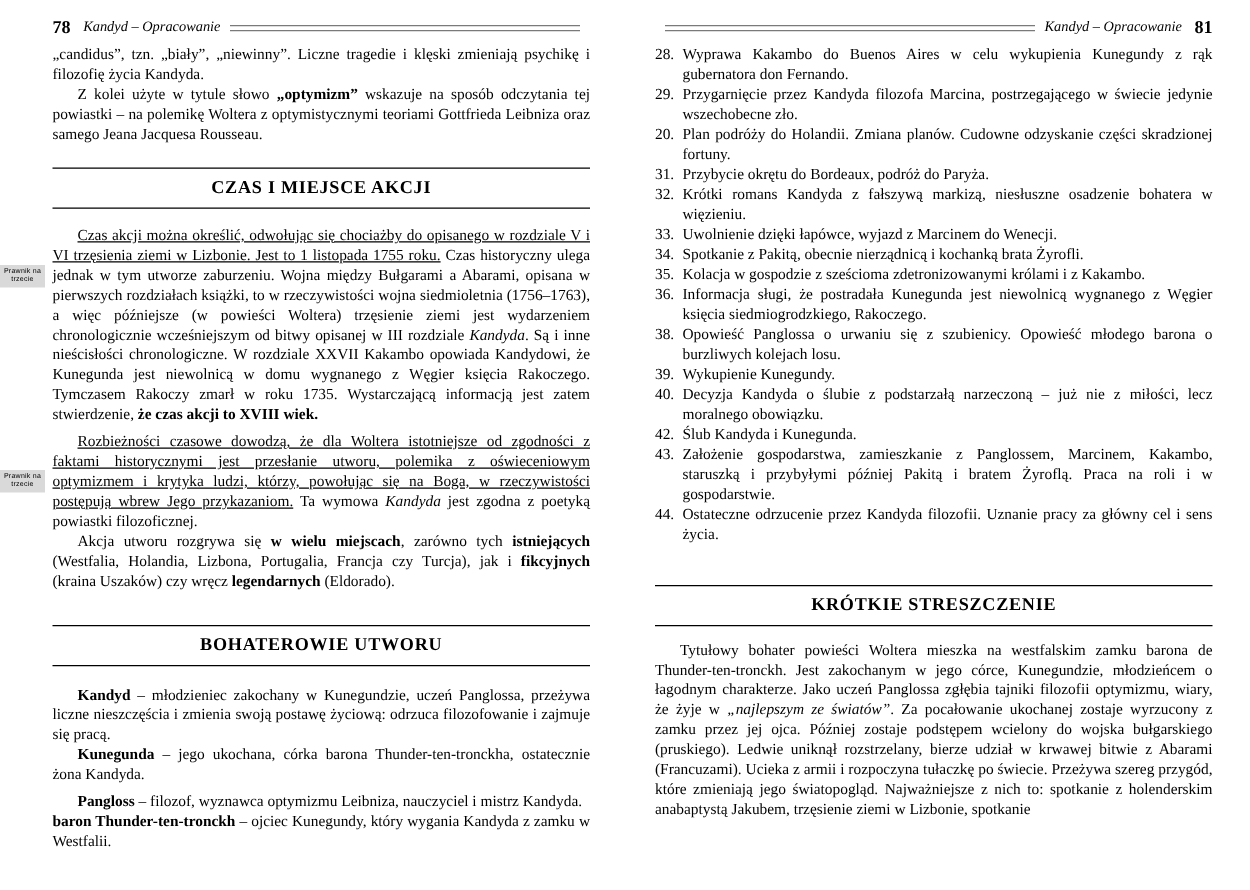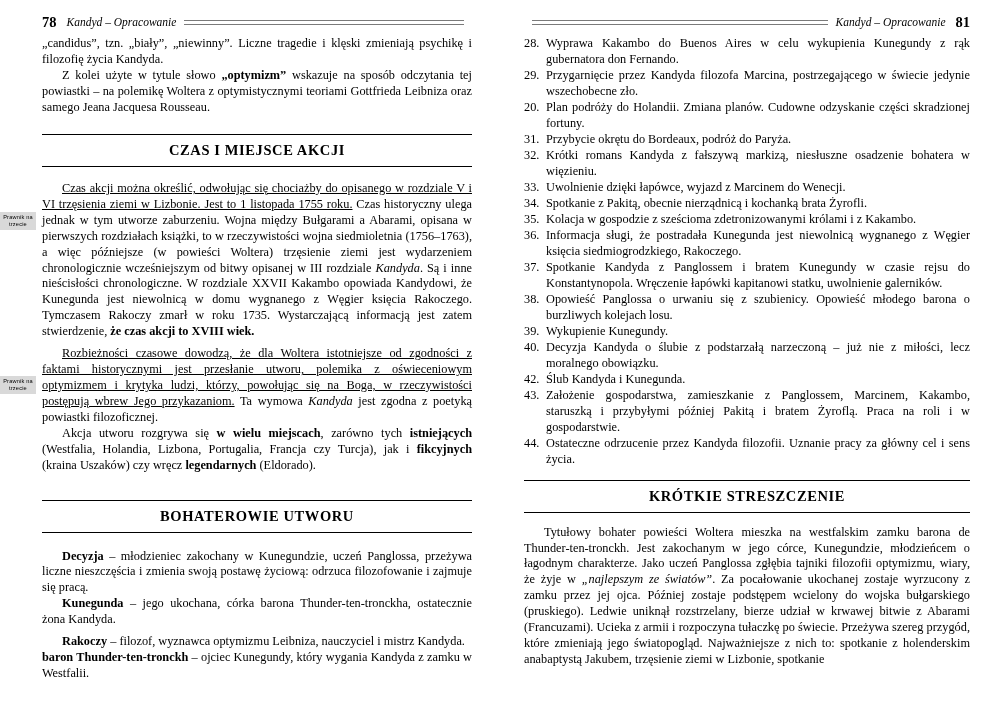--- a/index.html
+++ b/index.html
@@ -154,27 +154,27 @@
 
   <p class="ind tight">
     Akcja utworu rozgrywa się <b>w wielu miejscach</b>, zarówno tych <b>istniejących</b> (Westfalia, Holandia, Lizbona, Portugalia, Francja czy Turcja), jak i <b>fikcyjnych</b> (kraina Uszaków) czy wręcz <b>legendarnych</b> (Eldorado).
   </p>
 
   <div class="section-wrap2" style="margin-top:26px;">
     <div class="section-head">BOHATEROWIE UTWORU</div>
   </div>
 
   <p class="ind tight" style="margin-top:16px;">
-    <b>Decyzja</b> – młodzieniec zakochany w Kunegundzie, uczeń Panglossa, przeżywa liczne nieszczęścia i zmienia swoją postawę życiową: odrzuca filozofowanie i zajmuje się pracą.
+    <b>Kandyd</b> – młodzieniec zakochany w Kunegundzie, uczeń Panglossa, przeżywa liczne nieszczęścia i zmienia swoją postawę życiową: odrzuca filozofowanie i zajmuje się pracą.
   </p>
   <p class="ind tight">
     <b>Kunegunda</b> – jego ukochana, córka barona Thunder-ten-tronckha, ostatecznie żona Kandyda.
   </p>
   <p class="ind tight" style="margin-top:6px;">
-    <b>Rakoczy</b> – filozof, wyznawca optymizmu Leibniza, nauczyciel i mistrz Kandyda.
+    <b>Pangloss</b> – filozof, wyznawca optymizmu Leibniza, nauczyciel i mistrz Kandyda.
   </p>
   <p class="noind tight">
     <b>baron Thunder-ten-tronckh</b> – ojciec Kunegundy, który wygania Kandyda z zamku w Westfalii.
   </p>
 
   <div class="marginalia mg1">Prawnik na trzecie</div>
   <div class="marginalia mg2">Prawnik na trzecie</div>
 </div>
 
 <div class="page page-right">
@@ -188,29 +188,28 @@
   <ol class="summary" style="margin-top:6px;">
     <li><span class="num">28.</span><span>Wyprawa Kakambo do Buenos Aires w celu wykupienia Kunegundy z rąk gubernatora don Fernando.</span></li>
     <li><span class="num">29.</span><span>Przygarnięcie przez Kandyda filozofa Marcina, postrzegającego w świecie jedynie wszechobecne zło.</span></li>
     <li><span class="num">20.</span><span>Plan podróży do Holandii. Zmiana planów. Cudowne odzyskanie części skradzionej fortuny.</span></li>
     <li><span class="num">31.</span><span>Przybycie okrętu do Bordeaux, podróż do Paryża.</span></li>
     <li><span class="num">32.</span><span>Krótki romans Kandyda z fałszywą markizą, niesłuszne osadzenie bohatera w więzieniu.</span></li>
     <li><span class="num">33.</span><span>Uwolnienie dzięki łapówce, wyjazd z Marcinem do Wenecji.</span></li>
     <li><span class="num">34.</span><span>Spotkanie z Pakitą, obecnie nierządnicą i kochanką brata Żyrofli.</span></li>
     <li><span class="num">35.</span><span>Kolacja w gospodzie z sześcioma zdetronizowanymi królami i z Kakambo.</span></li>
     <li><span class="num">36.</span><span>Informacja sługi, że postradała Kunegunda jest niewolnicą wygnanego z Węgier księcia siedmiogrodzkiego, Rakoczego.</span></li>
-    <li><span class="num">37.</span><span>Spotkanie Kandyda z Panglossem i bratem Kunegundy w czasie rejsu do Konstantynopola. Wręczenie łapówki kapitanowi statku, uwolnienie galerników.</span></li>
     <li><span class="num">38.</span><span>Opowieść Panglossa o urwaniu się z szubienicy. Opowieść młodego barona o burzliwych kolejach losu.</span></li>
     <li><span class="num">39.</span><span>Wykupienie Kunegundy.</span></li>
     <li><span class="num">40.</span><span>Decyzja Kandyda o ślubie z podstarzałą narzeczoną – już nie z miłości, lecz moralnego obowiązku.</span></li>
     <li><span class="num">42.</span><span>Ślub Kandyda i Kunegunda.</span></li>
     <li><span class="num">43.</span><span>Założenie gospodarstwa, zamieszkanie z Panglossem, Marcinem, Kakambo, staruszką i przybyłymi później Pakitą i bratem Żyroflą. Praca na roli i w gospodarstwie.</span></li>
     <li><span class="num">44.</span><span>Ostateczne odrzucenie przez Kandyda filozofii. Uznanie pracy za główny cel i sens życia.</span></li>
   </ol>
 
-  <div class="section-wrap2" style="margin-top:12px;">
+  <div class="section-wrap2" style="margin-top:32px;">
     <div class="section-head">KRÓTKIE STRESZCZENIE</div>
   </div>
 
   <p class="ind tight" style="">
     Tytułowy bohater powieści Woltera mieszka na westfalskim zamku barona de Thunder-ten-tronckh. Jest zakochanym w jego córce, Kunegundzie, młodzieńcem o łagodnym charakterze. Jako uczeń Panglossa zgłębia tajniki filozofii optymizmu, wiary, że żyje w <i>„najlepszym ze światów”</i>. Za pocałowanie ukochanej zostaje wyrzucony z zamku przez jej ojca. Później zostaje podstępem wcielony do wojska bułgarskiego (pruskiego). Ledwie uniknął rozstrzelany, bierze udział w krwawej bitwie z Abarami (Francuzami). Ucieka z armii i rozpoczyna tułaczkę po świecie. Przeżywa szereg przygód, które zmieniają jego światopogląd. Najważniejsze z nich to: spotkanie z holenderskim anabaptystą Jakubem, trzęsienie ziemi w Lizbonie, spotkanie
   </p>
 </div>
 
 </body></html>

